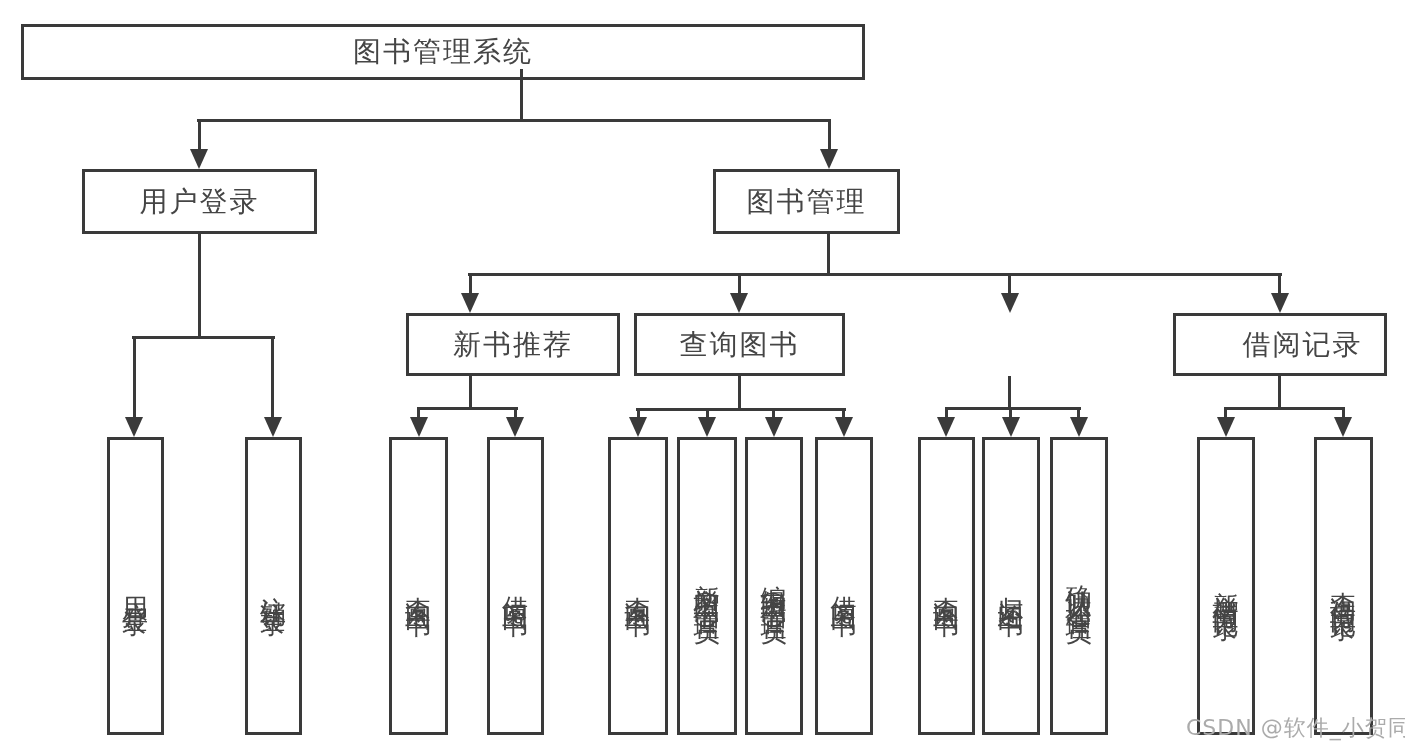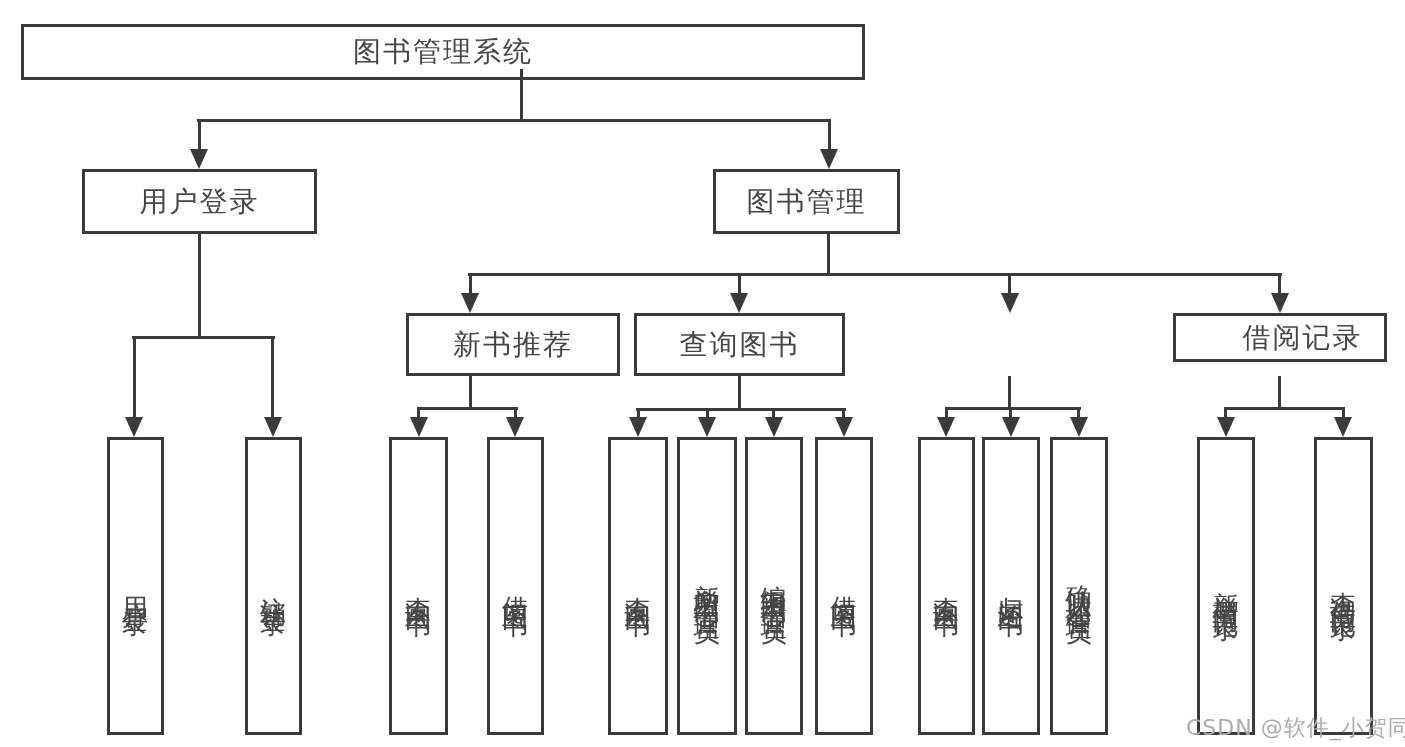--- a/index.html
+++ b/index.html
@@ -83,21 +83,21 @@
   <div class="arrowhead" style="left:461px;top:293px;"></div>
   <div class="vline" style="left:738px;top:273px;height:22px;"></div>
   <div class="arrowhead" style="left:730px;top:293px;"></div>
   <div class="vline" style="left:1008px;top:273px;height:22px;"></div>
   <div class="arrowhead" style="left:1001px;top:293px;"></div>
   <div class="vline" style="left:1278px;top:273px;height:22px;"></div>
   <div class="arrowhead" style="left:1271px;top:293px;"></div>
 
   <div class="node" style="left:363px;top:313px;width:214px;height:63px;margin-left:43px;">新书推荐</div>
   <div class="node" style="left:634px;top:313px;width:211px;height:63px;">查询图书</div>
-  <div class="node" style="left:1173px;top:313px;width:214px;height:49px;padding-left:45px;">借阅记录</div>
+  <div class="node" style="left:1173px;top:313px;width:214px;height:63px;padding-left:45px;">借阅记录</div>
 
   <div class="vline" style="left:469px;top:376px;height:31px;"></div>
   <div class="hline" style="left:417px;top:407px;width:101px;"></div>
   <div class="vline" style="left:417px;top:407px;height:12px;"></div>
   <div class="arrowhead" style="left:410px;top:417px;"></div>
   <div class="vline" style="left:514px;top:407px;height:12px;"></div>
   <div class="arrowhead" style="left:506px;top:417px;"></div>
 
   <div class="vline" style="left:738px;top:376px;height:32px;"></div>
   <div class="hline" style="left:636px;top:408px;width:210px;"></div>

